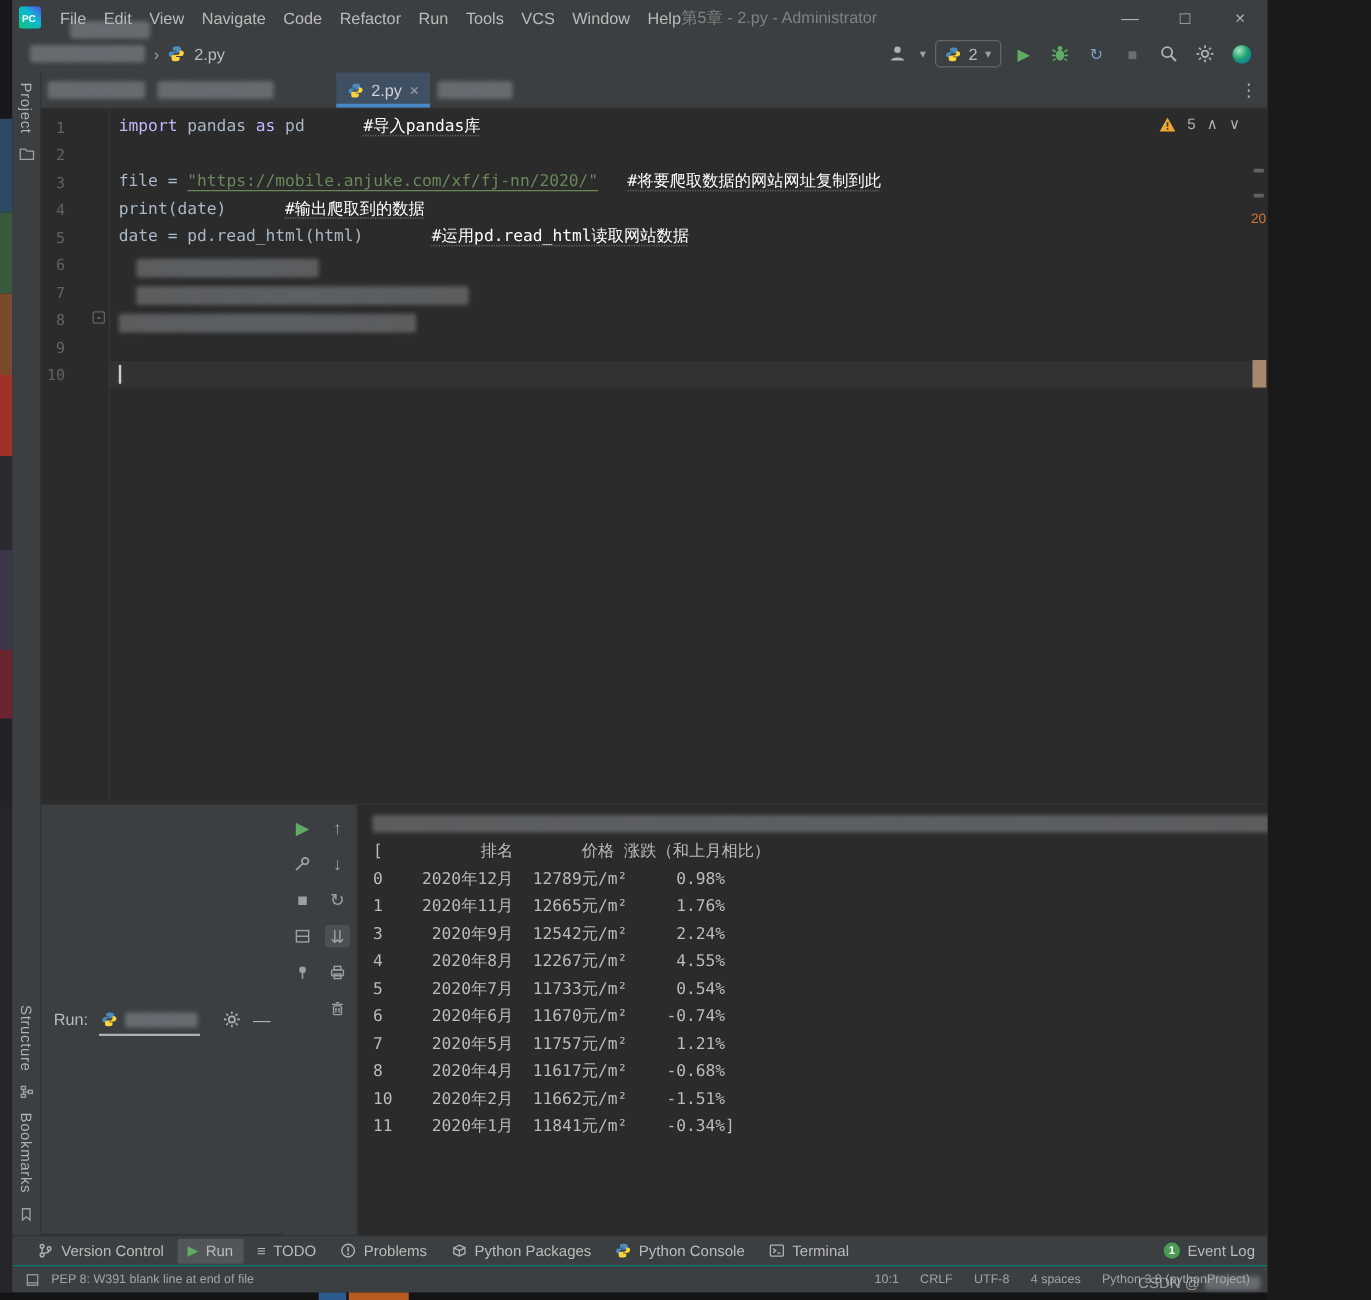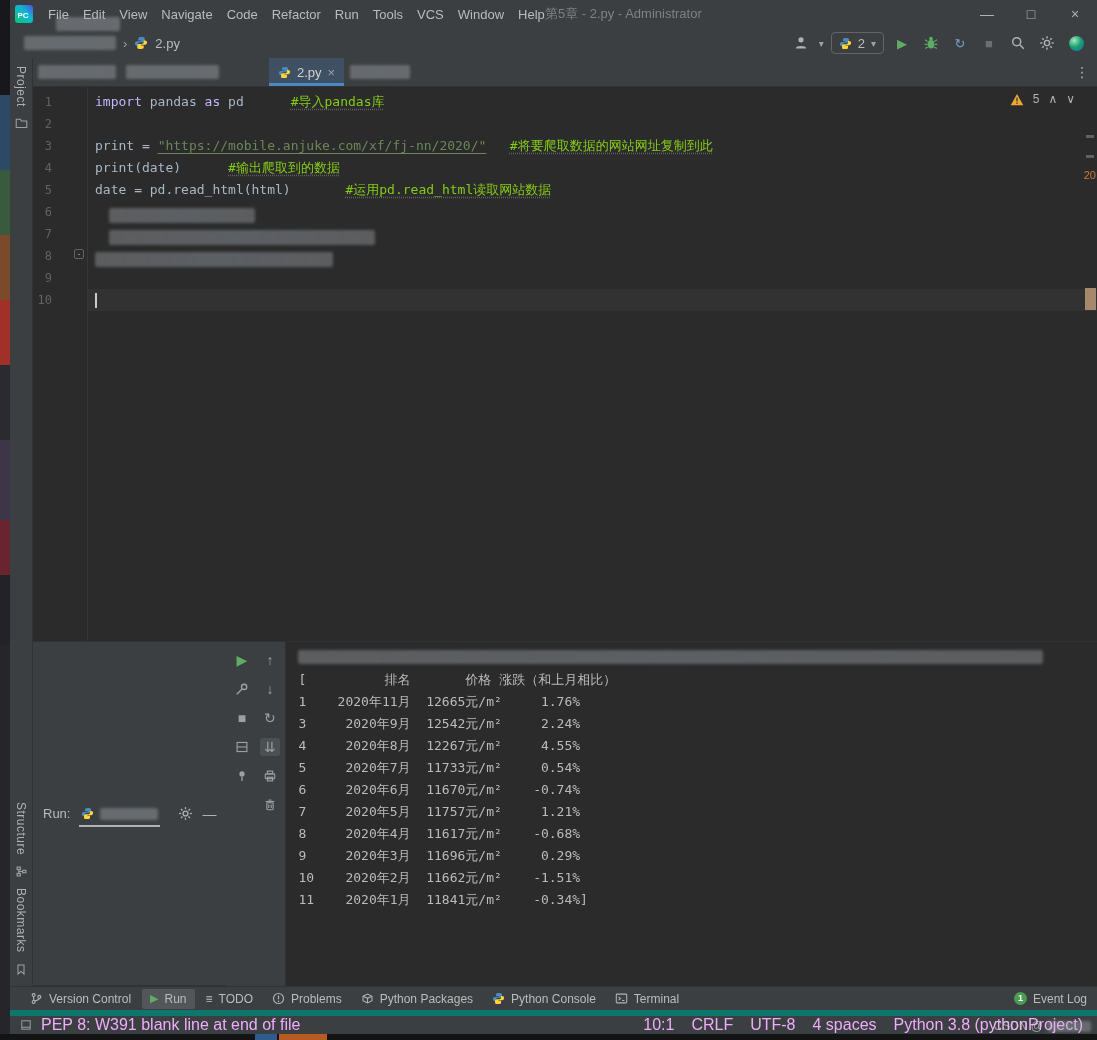--- a/index.html
+++ b/index.html
@@ -1,17 +1,17 @@
 <!DOCTYPE html>
 <html><head>
 <meta charset="utf-8">
 <style>
   *{box-sizing:border-box;margin:0;padding:0}
   html,body{background:#1a1a1a}
-  .screen{position:relative;width:1097px;height:1040px;background:#2b2b2b;overflow:hidden;
+  .screen{position:relative;width:1014px;height:1040px;background:#2b2b2b;overflow:hidden;
           font-family:"Liberation Sans",sans-serif;font-size:13px;color:#bbbbbb}
   
   .desktop-strip{position:absolute;left:0;top:0;width:10px;height:1040px;background:#17171c}
   .desktop-strip div{width:100%}
   
   .window{position:absolute;left:10px;top:0;right:0;bottom:6px;display:flex;flex-direction:column;background:#3c3f41}
   
   .title-bar{flex:0 0 28px;display:flex;align-items:center;position:relative;background:#3c3f41}
   .app-logo{margin:0 8px 0 5px;display:flex;align-items:center}
   .menu{display:flex}
@@ -51,21 +51,21 @@
   .gutter{flex:0 0 55px;position:relative;padding-top:4px;border-right:1px solid #353739}
   .ln{height:22px;line-height:22px;width:16px;margin-left:3px;text-align:right;color:#606366;
       font-family:"DejaVu Sans Mono",monospace;font-size:12px}
   .fold{position:absolute;left:41px;top:162px;width:10px;height:10px;border:1px solid #606366;border-radius:2px;
         color:#9da0a2;font-size:9px;line-height:8px;text-align:center;background:#2b2b2b}
   .code-area{flex:1;padding-top:4px;position:relative;font-family:"DejaVu Sans Mono",monospace;font-size:13px;color:#a9b7c6}
   .code-line{height:22px;line-height:22px;white-space:pre;padding-left:7px}
   .code-line.current{background:#323232}
   .kw{color:#c4b5fd}
   .str{color:#6a8759;text-decoration:underline;text-underline-offset:3px}
-  .cmt{color:#84cc16;text-decoration:underline dotted #5f5f5f;text-underline-offset:3px}
+  .cmt{color:#ffffff;text-decoration:underline dotted #5f5f5f;text-underline-offset:3px}
   .caret{display:inline-block;width:2px;height:15px;background:#cccccc;vertical-align:middle}
   .code-redacted{height:15px;transform:translateY(3px)}
   .inspections{position:absolute;top:5px;right:22px;display:flex;align-items:center;gap:9px;color:#afb1b3;font-size:12px}
   .scrollcol{position:absolute;right:0;top:0;bottom:0;width:14px}
   .smark{position:absolute;right:3px;width:8px;height:3px;background:#5f6163}
   .mark20{position:absolute;right:1px;top:82px;color:#d07733;font-size:11px}
   .thumb-tan{position:absolute;right:1px;top:201px;width:11px;height:22px;background:#bb9877;opacity:.85}
   
   .run-panel{flex:0 0 345px;display:flex;flex-direction:row;border-top:1px solid #323232;background:#2b2b2b}
   .run-header{flex:0 0 26px;background:#3c3f41;border-bottom:1px solid #323232;display:flex;align-items:center;gap:9px;padding:0 10px}
@@ -78,21 +78,21 @@
   .cicon.selected{background:#4b5052;border-radius:3px}
   .console{flex:1;padding:5px 0 0 12px;overflow:hidden;position:relative}
   .console-line{height:22px;line-height:22px;white-space:pre;font-family:"DejaVu Sans Mono",monospace;font-size:13px;color:#bbbbbb}
   
   .bottom-bar{flex:0 0 24px;background:#3c3f41;border-top:1px solid #323232;display:flex;align-items:center;gap:3px;padding:0 10px 0 12px;font-size:12px}
   .btab{display:flex;align-items:center;gap:6px;padding:3px 8px;border-radius:2px;color:#bbbbbb}
   .btab.active{background:#525658}
   .evt{margin-left:auto;display:flex;align-items:center;gap:6px}
   .evt-dot{width:13px;height:13px;border-radius:50%;background:#499c54;color:#fff;font-size:9px;line-height:13px;text-align:center;font-weight:bold}
   
-  .status-bar{flex:0 0 22px;background:#3c3f41;border-top:6px solid #0f766e;display:flex;align-items:center;gap:9px;padding:0 14px 0 10px;font-size:16px;color:#f0abfc}
+  .status-bar{flex:0 0 22px;background:#3c3f41;border-top:1px solid #0f766e;display:flex;align-items:center;gap:9px;padding:0 14px 0 10px;font-size:10px;color:#a3a3a3}
   .status-right{margin-left:auto;display:flex;gap:17px}
   
   .taskbar{position:absolute;left:0;bottom:0;width:100%;height:6px;background:#141414}
   .taskbar .seg{position:absolute;top:0;height:6px}
   .watermark{position:absolute;right:6px;bottom:7px;display:flex;align-items:center;gap:4px;color:rgba(215,215,215,.6);font-size:12px;z-index:6}
   svg{display:block}
 </style>
 </head>
 <body>
 
@@ -280,21 +280,21 @@
                 <div class="ln">7</div>
                 <div class="ln">8</div>
                 <div class="ln">9</div>
                 <div class="ln">10</div>
               </div>
             <span class="fold">-</span>
           </div>
           <div class="code-area">
             <div class="code-line"><span class="kw">import</span><span> </span><span>pandas</span><span> </span><span class="kw">as</span><span> </span><span>pd</span><span>      </span><span class="cmt">#导入pandas库</span></div>
             <div class="code-line"></div>
-            <div class="code-line"><span>print = </span><span class="str">"https://mobile.anjuke.com/xf/fj-nn/2020/"</span><span>   </span><span class="cmt">#将要爬取数据的网站网址复制到此</span></div>
+            <div class="code-line"><span>file = </span><span class="str">"https://mobile.anjuke.com/xf/fj-nn/2020/"</span><span>   </span><span class="cmt">#将要爬取数据的网站网址复制到此</span></div>
             <div class="code-line"><span>print(date)</span><span>      </span><span class="cmt">#输出爬取到的数据</span></div>
             <div class="code-line"><span>date = pd.read_html(html)</span><span>       </span><span class="cmt">#运用pd.read_html读取网站数据</span></div>
             <div class="code-line"><span class="redacted code-redacted" style="width:146px;margin-left:14px"></span></div>
             <div class="code-line"><span class="redacted code-redacted" style="width:266px;margin-left:14px"></span></div>
             <div class="code-line"><span class="redacted code-redacted" style="width:238px"></span></div>
             <div class="code-line"></div>
             <div class="code-line current"><span class="caret"></span></div>
           </div>
           <div class="inspections">
             <span>
@@ -391,28 +391,28 @@
                       <line x1="9.4" y1="7.4" x2="9.4" y2="11.4"></line>
                     </svg>
                 </span>
               </div>
             </div>
             <div class="console">
               <div class="redacted" style="width:745px;height:14px;margin:3px 0 5px"></div>
               <div>
 
               <div class="console-line">[          排名       价格 涨跌（和上月相比）</div>
+                  <div class="console-line">0    2020年12月  12789元/m²     0.98%</div>
                   <div class="console-line">1    2020年11月  12665元/m²     1.76%</div>
                   <div class="console-line">3     2020年9月  12542元/m²     2.24%</div>
                   <div class="console-line">4     2020年8月  12267元/m²     4.55%</div>
                   <div class="console-line">5     2020年7月  11733元/m²     0.54%</div>
                   <div class="console-line">6     2020年6月  11670元/m²    -0.74%</div>
                   <div class="console-line">7     2020年5月  11757元/m²     1.21%</div>
                   <div class="console-line">8     2020年4月  11617元/m²    -0.68%</div>
-                  <div class="console-line">9     2020年3月  11696元/m²     0.29%</div>
                   <div class="console-line">10    2020年2月  11662元/m²    -1.51%</div>
                   <div class="console-line">11    2020年1月  11841元/m²    -0.34%]</div>
                 </div>
             </div>
           </div>
         </div>
 
       </div>
     </div>
 

